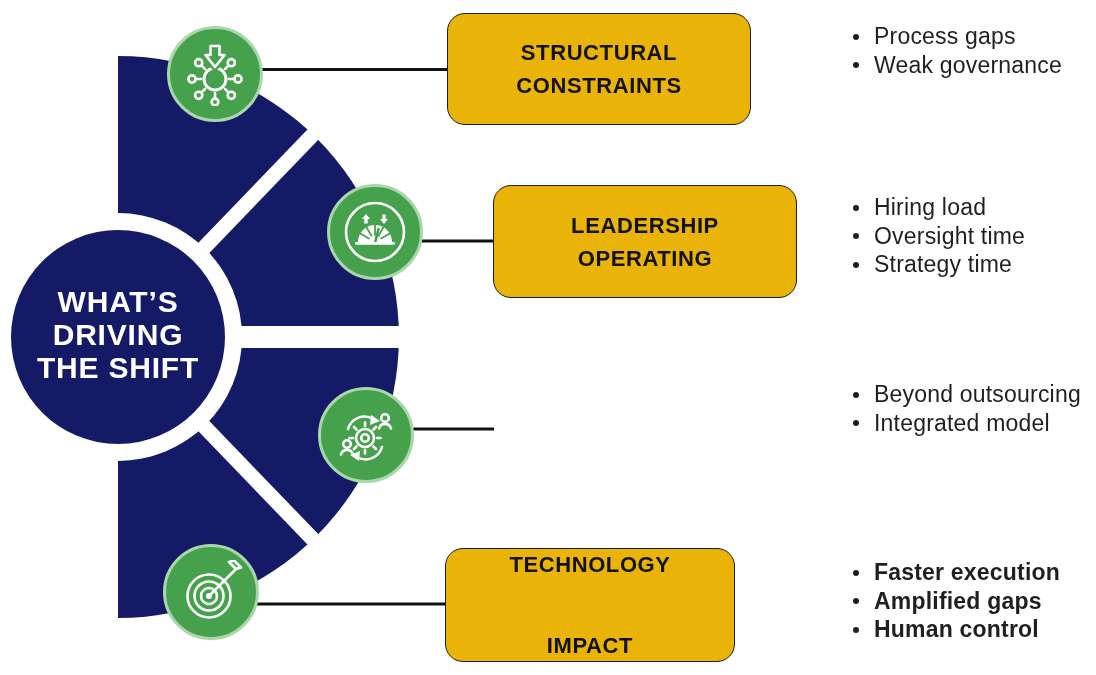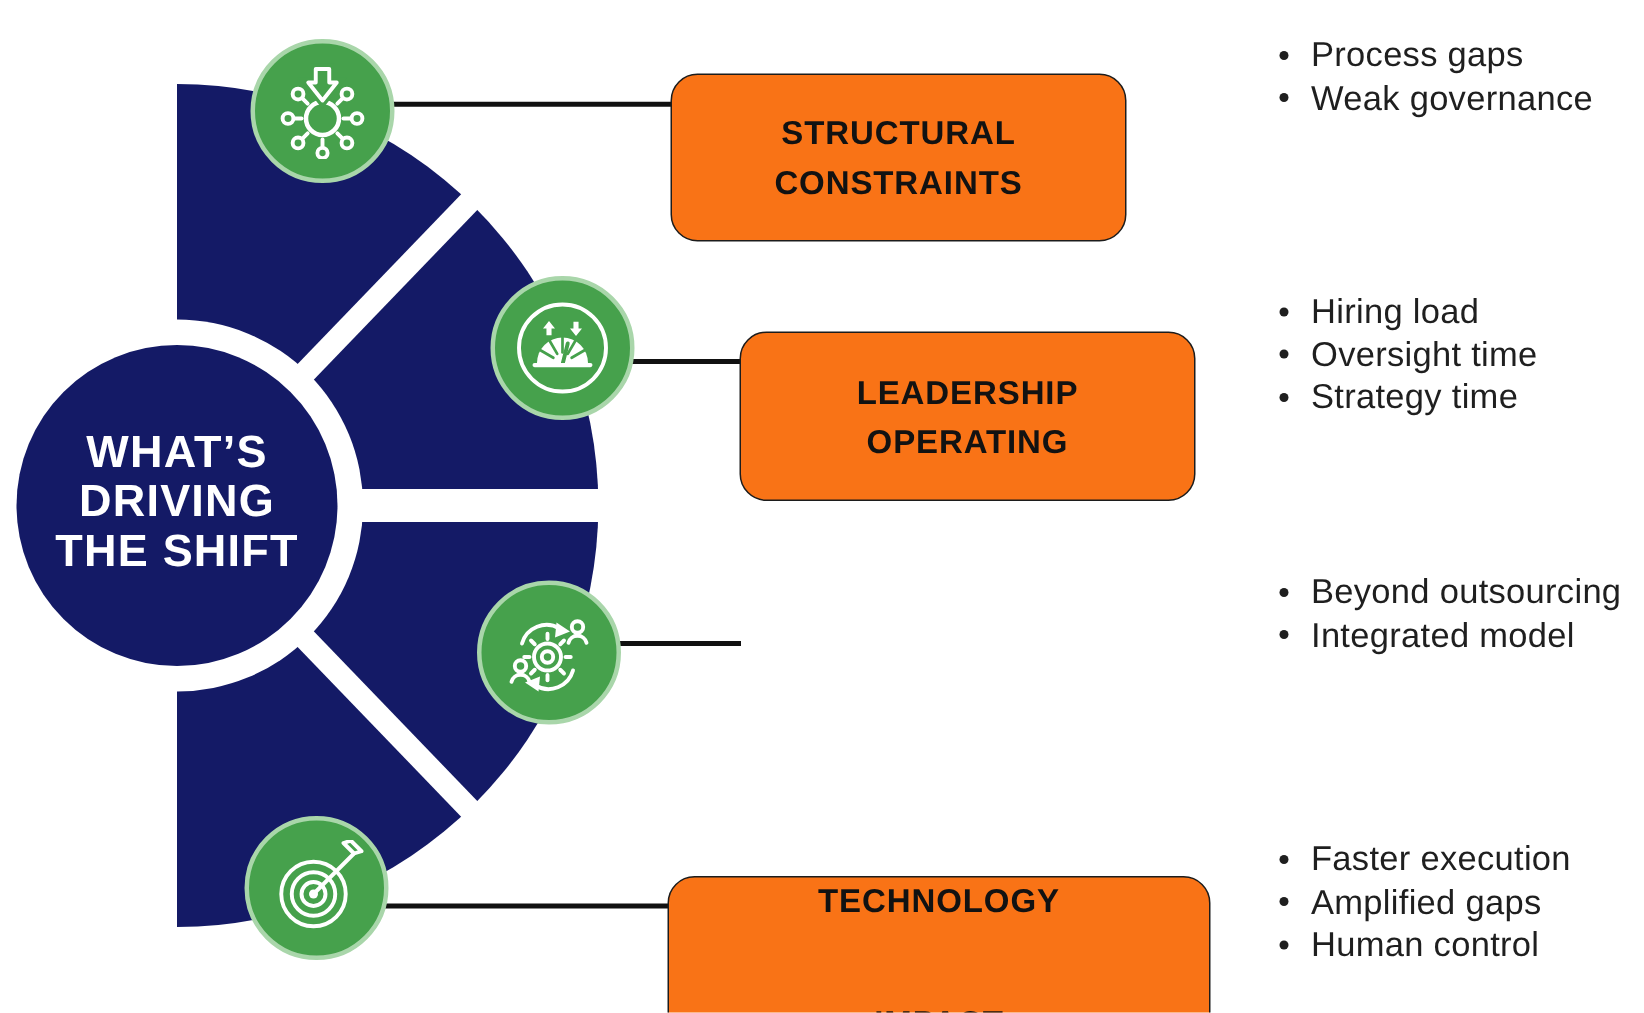--- a/index.html
+++ b/index.html
@@ -22,26 +22,25 @@
   .icon-badge{
     position:absolute;width:96px;height:96px;border-radius:50%;
     background:var(--green);border:3px solid var(--green-light);
     display:flex;align-items:center;justify-content:center;
   }
   .ic{stroke:#ffffff;fill:none;stroke-width:2.6;stroke-linecap:round;stroke-linejoin:round;}
   .icf{fill:#ffffff;stroke:none;}
   .tick{stroke:var(--green);fill:none;stroke-linecap:round;}
   .casing{stroke:var(--green);fill:var(--green);}
   .card{
-    position:absolute;background:#f97316;border:1.6px solid var(--card-border);
+    position:absolute;background:#eab308;border:1.6px solid var(--card-border);
     border-radius:18px;display:flex;flex-direction:column;
     align-items:center;justify-content:center;
     font-weight:bold;font-size:22px;line-height:33px;letter-spacing:0.6px;color:#121212;
     text-align:center;
-    margin-top:36px;
   }
   .bullets{
     position:absolute;list-style:none;
     font-size:23px;line-height:28.5px;color:var(--text);letter-spacing:0.2px;
   }
   .bullets li{position:relative;padding-left:30px;}
   .bullets li::before{
     content:"";position:absolute;left:9px;top:11.5px;width:6px;height:6px;
     border-radius:50%;background:var(--text);
   }
@@ -150,37 +149,37 @@
   </div>
 
   <div class="card" style="left:447px;top:13px;width:304px;height:112px;">
     <span>STRUCTURAL</span>
     <span>CONSTRAINTS</span>
   </div>
   <div class="card" style="left:493px;top:185px;width:304px;height:113px;justify-content:center;">
     <span>LEADERSHIP</span>
     <span>OPERATING</span>
   </div>
-  <div class="card" style="left:445px;top:548px;width:362px;height:114px;gap:48px;">
+  <div class="card" style="left:445px;top:548px;width:290px;height:114px;gap:48px;">
     <span>TECHNOLOGY</span>
     <span>IMPACT</span>
   </div>
 
   <ul class="bullets" style="left:844px;top:22px;">
     <li>Process gaps</li>
     <li>Weak governance</li>
   </ul>
   <ul class="bullets" style="left:844px;top:193px;">
     <li>Hiring load</li>
     <li>Oversight time</li>
     <li>Strategy time</li>
   </ul>
   <ul class="bullets" style="left:844px;top:380px;">
     <li>Beyond outsourcing</li>
     <li>Integrated model</li>
   </ul>
-  <ul class="bullets" style="left:844px;top:558px;">
+  <ul class="bullets" style="left:844px;top:558px;font-weight:bold;">
     <li>Faster execution</li>
     <li>Amplified gaps</li>
     <li>Human control</li>
   </ul>
 
 </div>
 
 </body></html>

